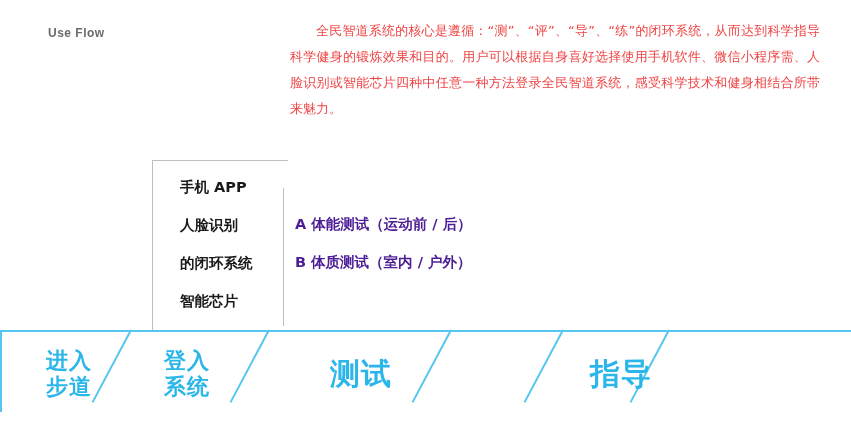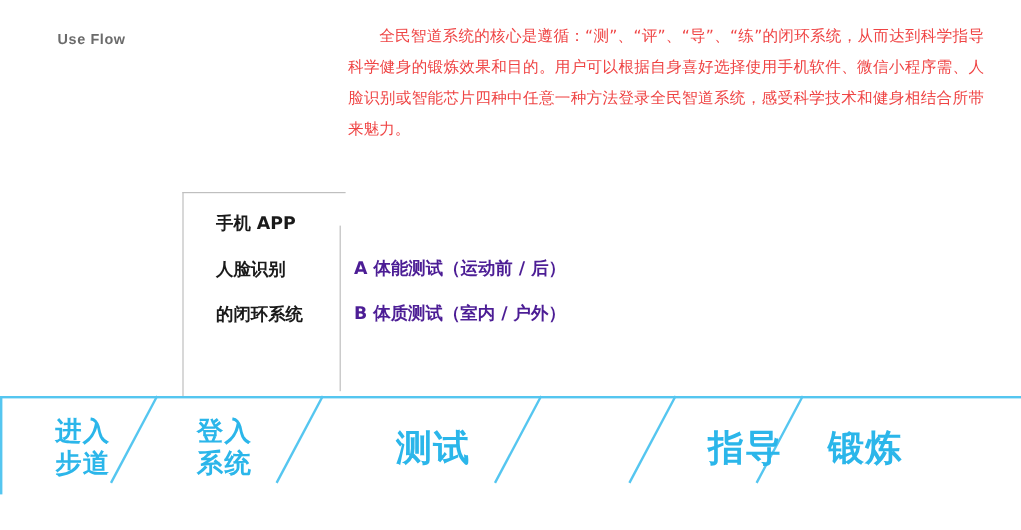--- a/index.html
+++ b/index.html
@@ -173,20 +173,21 @@
 
   <div class="elbow" style="left:168px; top:168px; width:0px; height:0px;"></div>
 
   <div class="elbow" style="left:152px; top:160px; width:1px; height:170px;"></div>
   <div class="elbow" style="left:152px; top:160px; width:136px; height:1px;"></div>
 
   <div class="methods">
     <div class="row">手机 APP</div>
     <div class="row">人脸识别</div>
     <div class="row">的闭环系统</div>
+    <div class="row">智能芯片</div>
   </div>
 
   <div class="tests">
     <div class="row">A 体能测试（运动前 / 后）</div>
     <div class="row">B 体质测试（室内 / 户外）</div>
   </div>
 
   <div class="edge-bar"></div>
   <div class="band">
     <div class="band-line"></div>
@@ -209,18 +210,15 @@
 
     <div class="stage-label one-line" style="left:330px;">
       <div>测试</div>
     </div>
 
 
     <div class="stage-label one-line" style="left:590px;">
       <div>指导</div>
     </div>
 
-    <div class="stage-label one-line" style="left:690px;">
-      <div>锻炼</div>
-    </div>
   </div>
 
 </div>
 
 </body></html>

